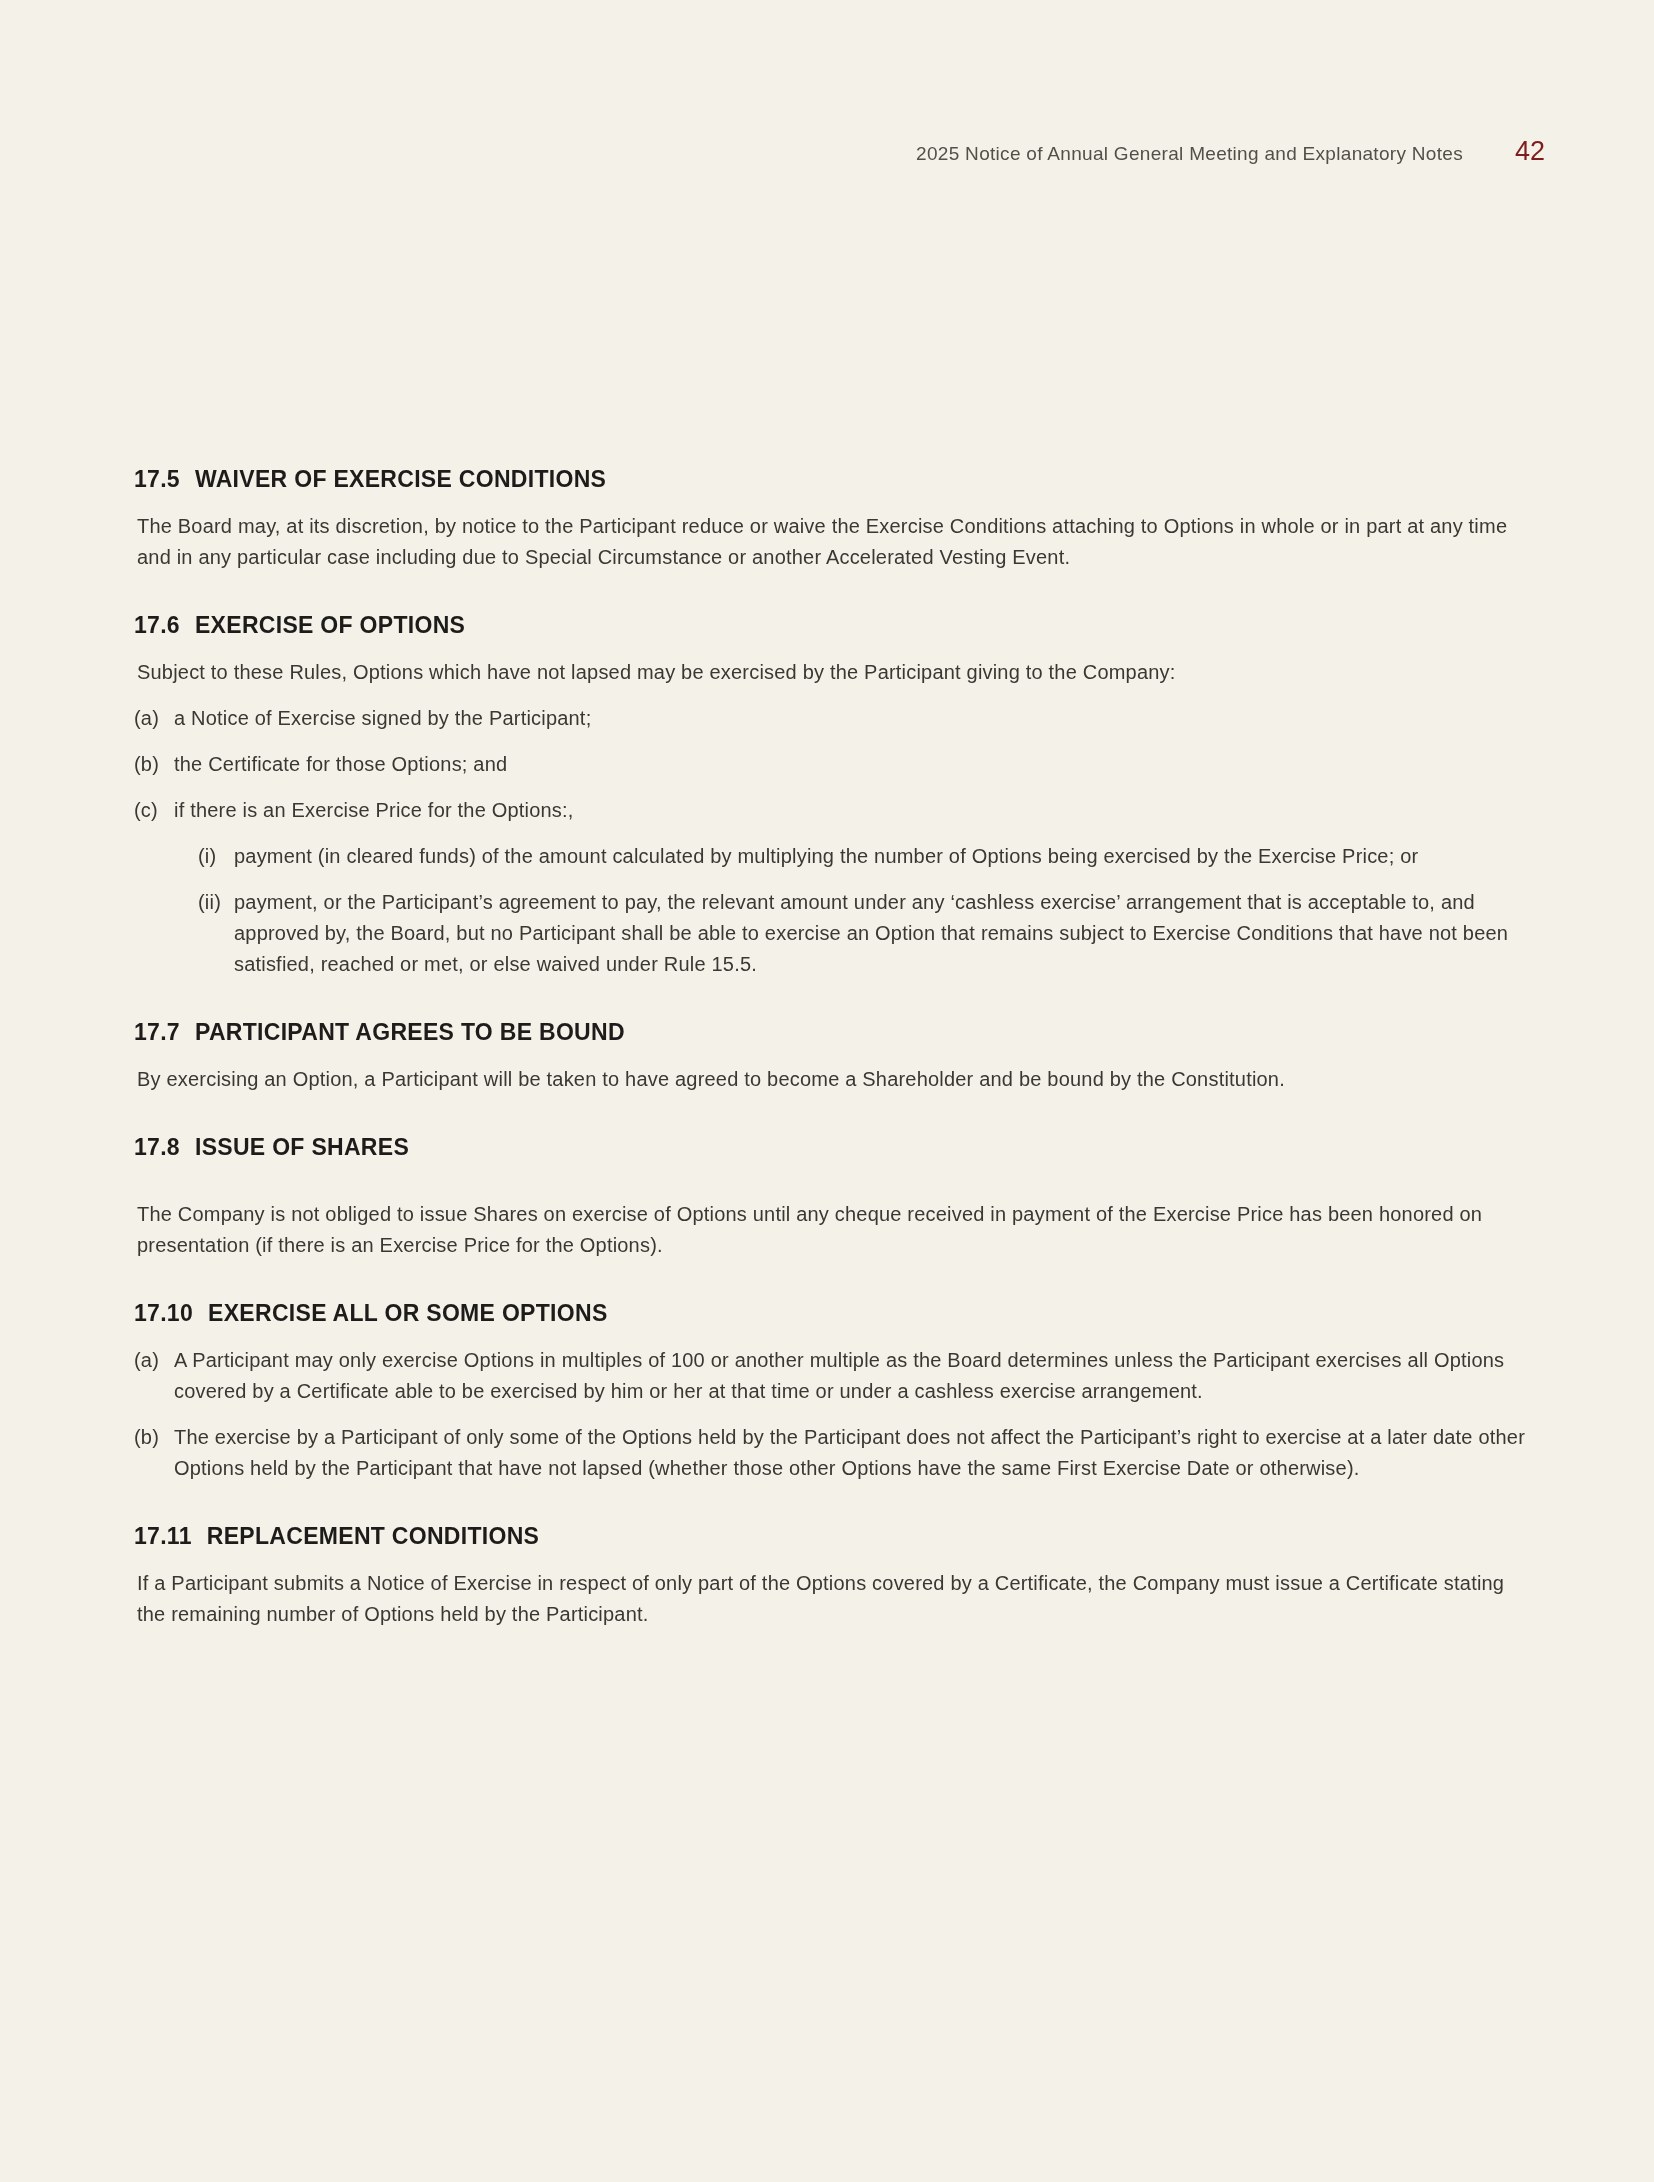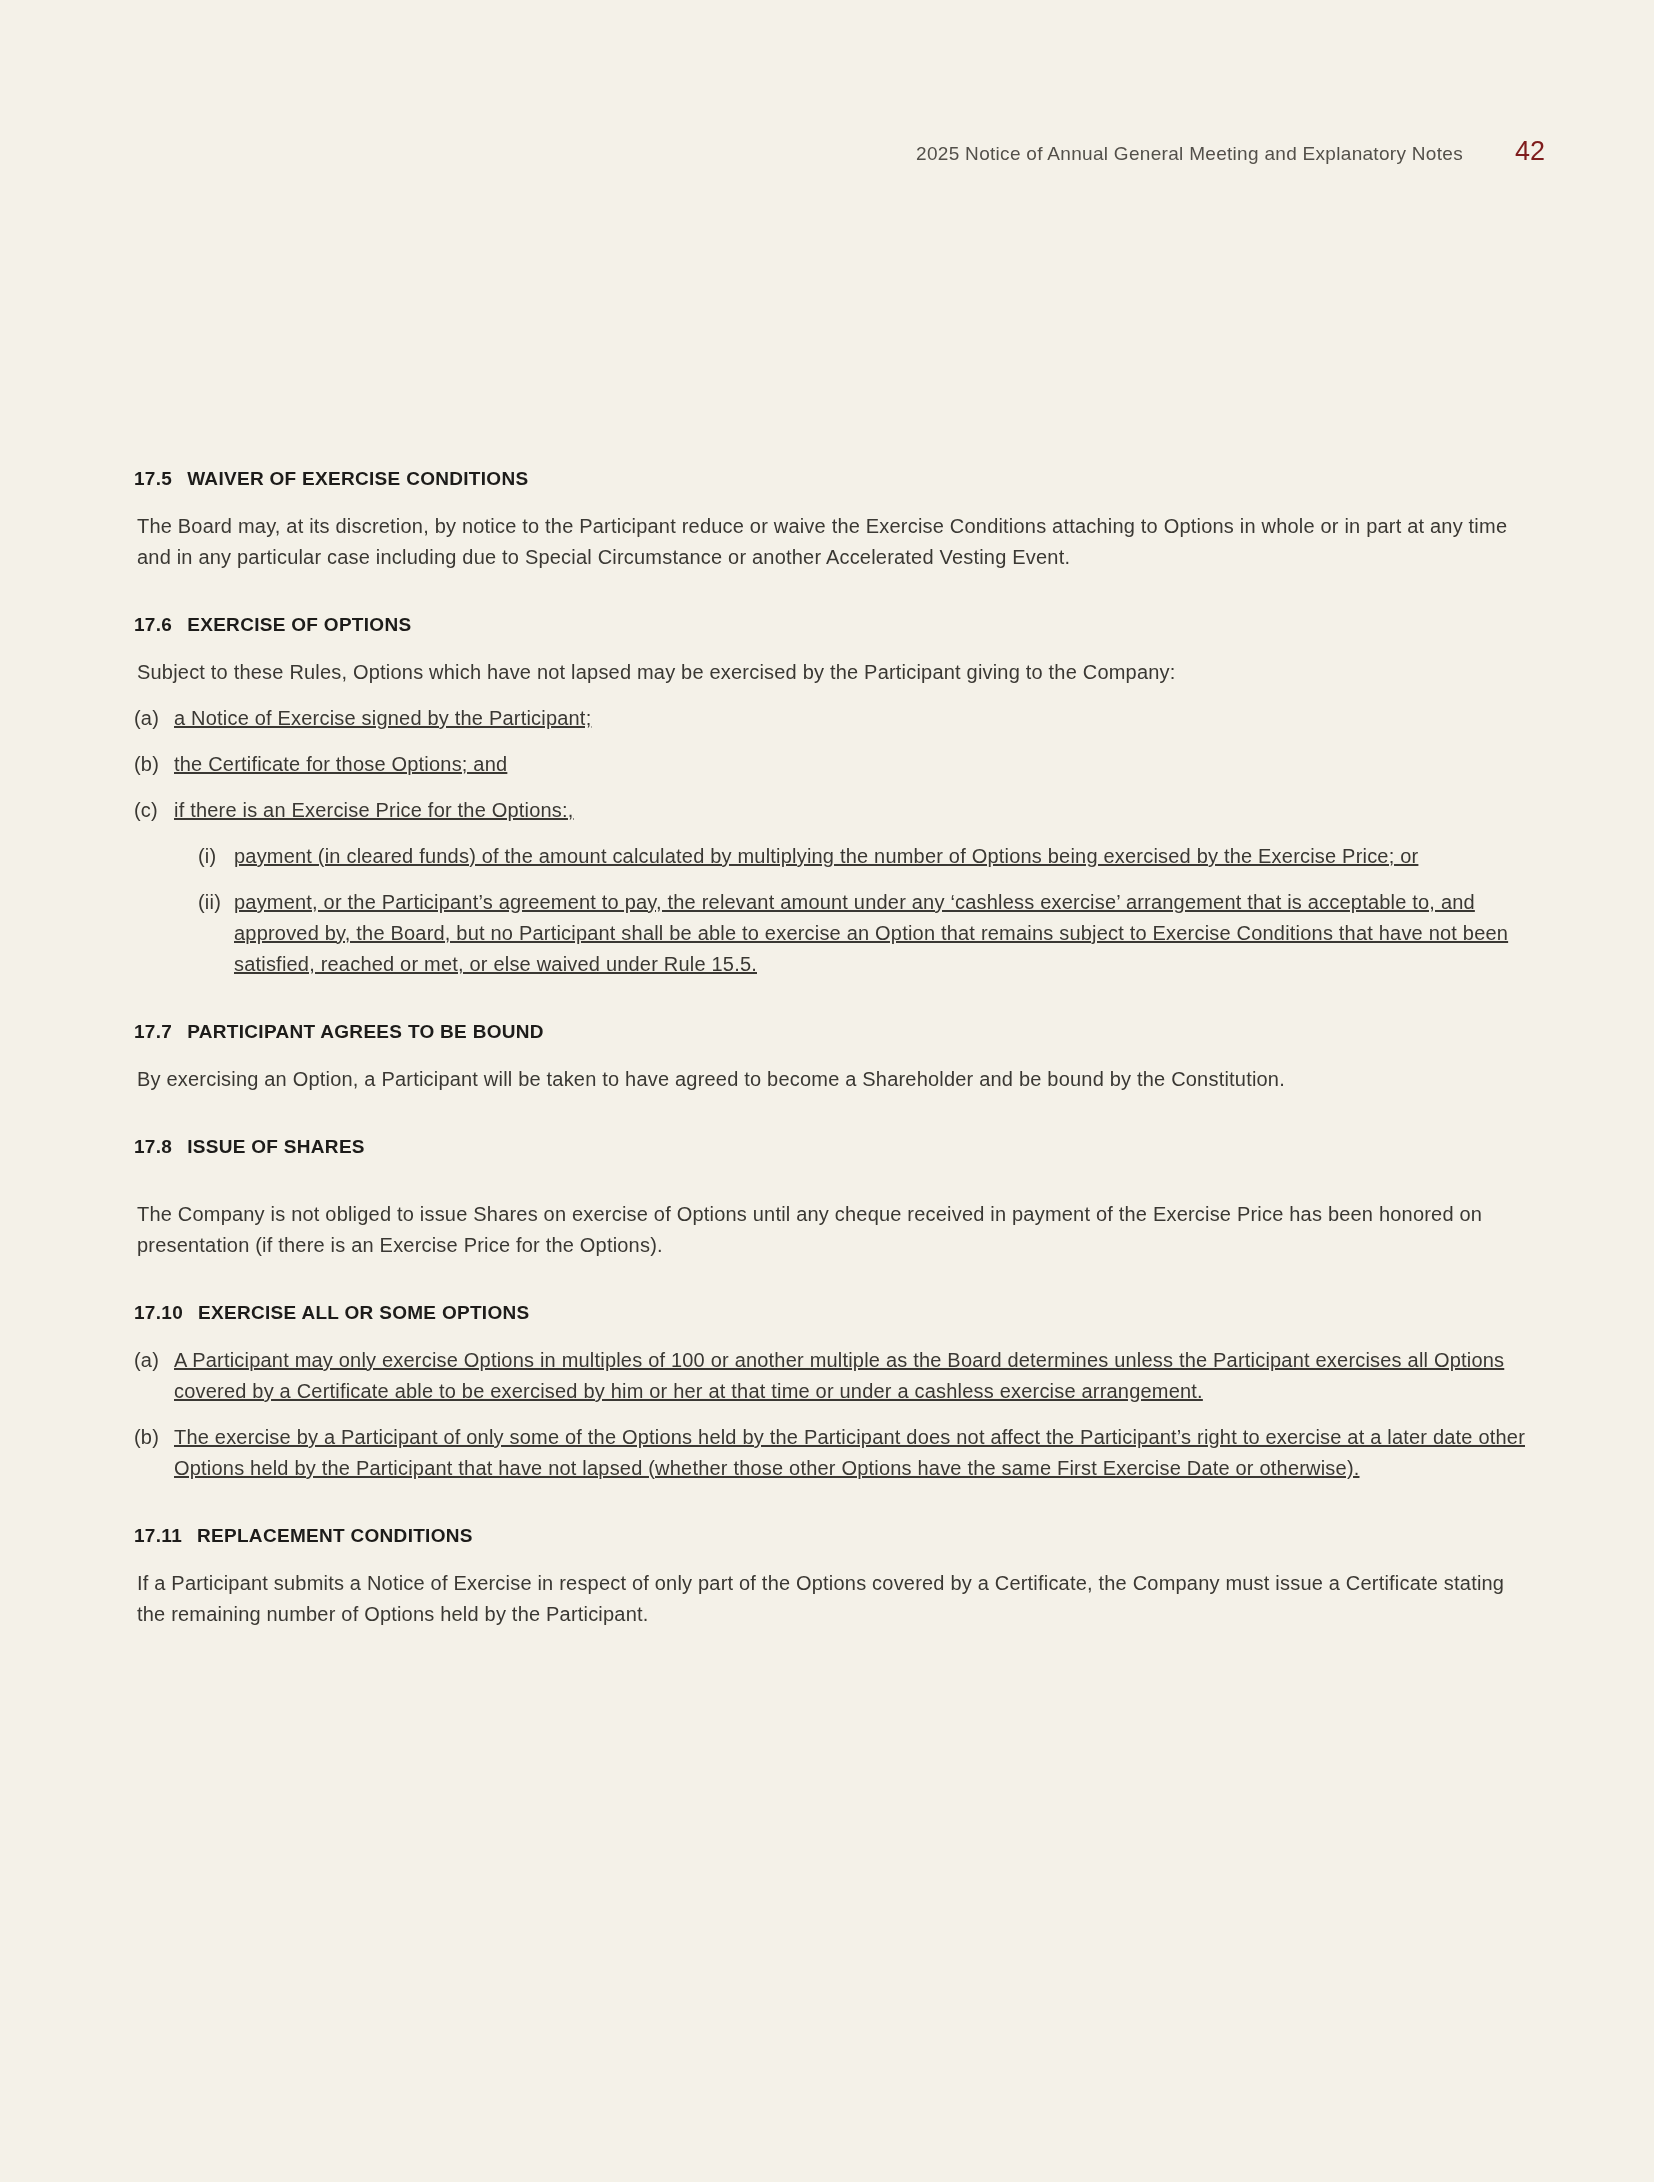--- a/index.html
+++ b/index.html
@@ -40,21 +40,21 @@
     position: absolute;
     left: 134px;
     top: 464px;
     width: 1392px;
   }
   section.doc-section {
     margin-bottom: 37px;
   }
   h2.sec-heading {
     margin: 0 0 17px 0;
-    font-size: 19px;
+    font-size: 23px;
     font-weight: 700;
     line-height: 30px;
     letter-spacing: 0.3px;
     color: #1d1c1a;
   }
   h2.sec-heading .sec-num {
     display: inline-block;
     margin-right: 15px;
   }
   .para {
@@ -70,21 +70,20 @@
     font-size: 20px;
     line-height: 31px;
     letter-spacing: 0.2px;
     color: #3a3833;
   }
   .row .lbl {
     flex: 0 0 40px;
   }
   .row .txt {
     flex: 1;
-    text-decoration: underline;
   }
   .row.sub {
     padding-left: 64px;
   }
   .row.sub .lbl {
     flex: 0 0 36px;
   }
 </style>
 </head>
 <body>

